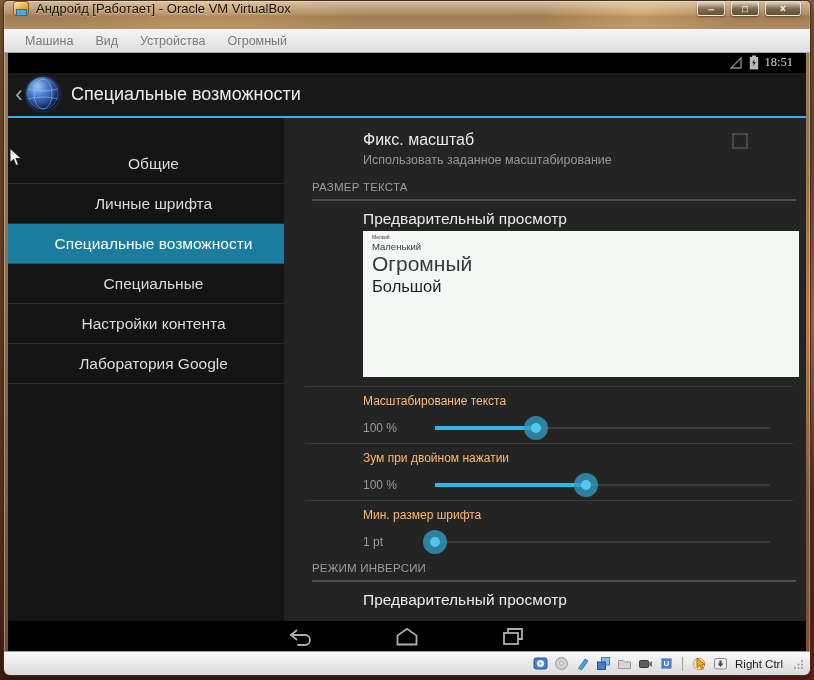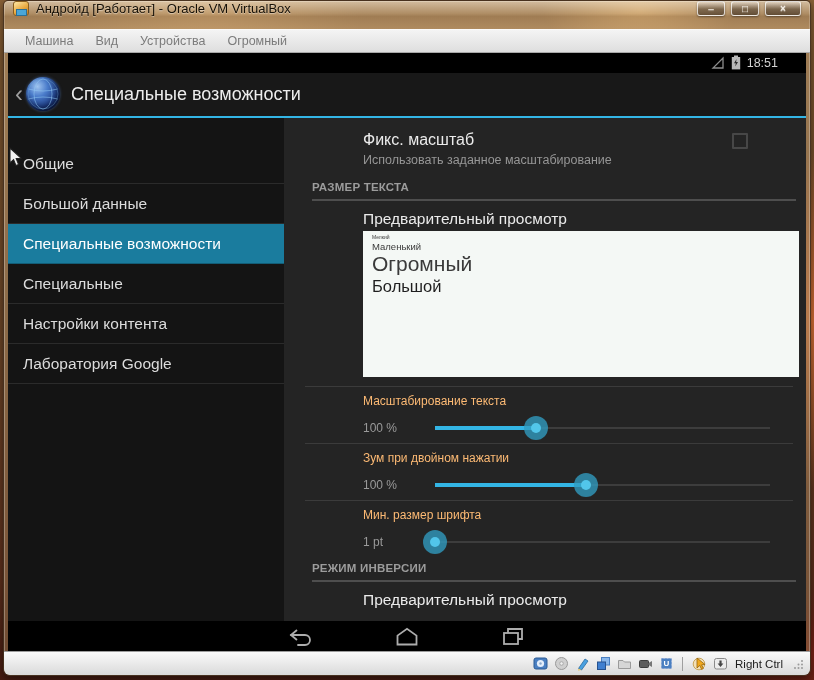--- a/index.html
+++ b/index.html
@@ -55,51 +55,51 @@
   }
   .menu-item { padding: 0 11px; line-height: 22px; }
 
   
   .screen {
     width: 798px; height: 600px; margin: 0 auto; position: relative;
     background: #161616; overflow: hidden; color: #e8e8e8;
   }
   .a-statusbar {
     height: 20px; background: #000; display: flex; align-items: center;
-    justify-content: flex-end; gap: 6px; padding-right: 28px;
-    font-size: 12.5px; color: #d2d2d2;
+    justify-content: flex-end; gap: 6px; padding-right: 13px;
+    font-size: 12.5px; color: #d2d2d2; font-family: Liberation Serif, serif;
   }
   .a-actionbar {
     height: 43px; background: #181818; display: flex; align-items: center;
     padding-left: 7px;
   }
   .back-chevron { color: #9f9f9f; font-size: 24px; line-height: 40px; margin-right: 3px; font-weight: 300; }
   .globe { width: 34px; height: 34px; border-radius: 50%; position: relative; flex: 0 0 auto;
     background: radial-gradient(circle at 34% 28%, #9fc4ef 0%, #4a7ccb 30%, #1f3f88 62%, #0d1b44 95%);
     box-shadow: inset -2px -3px 6px rgba(0,0,10,.6), 0 0 3px rgba(90,140,220,.5); }
   .globe svg { position: absolute; inset: 0; }
   .a-title { margin-left: 11px; font-size: 18px; color: #ededed; font-weight: 400; }
   .accent-line { height: 2px; background: var(--accent, #33b5e5); }
 
   .a-body { height: 503px; display: flex; }
   .sidebar { width: 276px; background: #141414; padding-top: 26px; flex: 0 0 auto; }
   .side-item {
     height: 40px; line-height: 40px; padding-left: 15px;
-    font-size: 15.5px; color: #dcdcdc; border-bottom: 1px solid #2b2b2b;
+    font-size: 15.5px; color: #dcdcdc; border-bottom: 1px solid #2b2b2b; text-align: center;
   }
   .side-item.active { background: var(--active-item, #1a7c9e); border-bottom-color: rgba(0,0,0,.25); color: #fff; }
 
   .content { flex: 1; background: #242424; position: relative; overflow: hidden; }
   .pref-row { position: relative; padding: 13px 90px 14px 79px; }
   .pref-title { font-size: 16px; color: #ebebeb; }
   .pref-sub { font-size: 12.5px; color: #969696; margin-top: 4px; }
   .checkbox { position: absolute; right: 58px; top: 15px; width: 16px; height: 16px;
     border: 2px solid #474747; background: transparent; border-radius: 1px; }
   .section-header {
-    margin: 0 10px 0 28px; font-size: 11.5px; font-weight: bold; color: #9c9c9c;
+    margin: 0 10px 0 28px; font-size: 11.5px; font-weight: normal; color: #9c9c9c;
     padding-bottom: 6px; border-bottom: 2px solid #4e4e4e; letter-spacing: .2px;
   }
   .preview-label { margin: 9px 0 3px 79px; font-size: 15.5px; color: #ebebeb; }
   .preview-box { margin-left: 79px; width: 436px; height: 146px;
     background: #f4f8f5; padding: 4px 9px; color: #333; overflow: hidden; }
   .preview-box .pl { line-height: 1.18; color: #3a3a3a; }
   .preview-box .pl:nth-child(4), .preview-box .pl:nth-child(5) { color: #1f1f1f; }
   .row-divider { height: 1px; background: #3b3b3b; margin: 0 13px 0 21px; }
   .row-divider.after-box { margin-top: 9px; }
 
@@ -181,21 +181,21 @@
           <path d="M2.5 22 Q17 18 31.5 22" fill="none" stroke="#8fc6f2" stroke-width="1" opacity=".55"></path>
         </svg>
       </span>
       <span class="a-title">Специальные возможности</span>
     </div>
     <div class="accent-line"></div>
 
     <div class="a-body">
       <div class="sidebar">
         <div class="side-item">Общие</div>
-        <div class="side-item">Большой данные</div>
+        <div class="side-item">Личные шрифта</div>
         <div class="side-item active">Специальные возможности</div>
         <div class="side-item">Специальные</div>
         <div class="side-item">Настройки контента</div>
         <div class="side-item">Лаборатория Google</div>
       </div>
 
       <div class="content">
 
         <div class="pref-row">
           <div class="pref-title">Фикс. масштаб</div>

